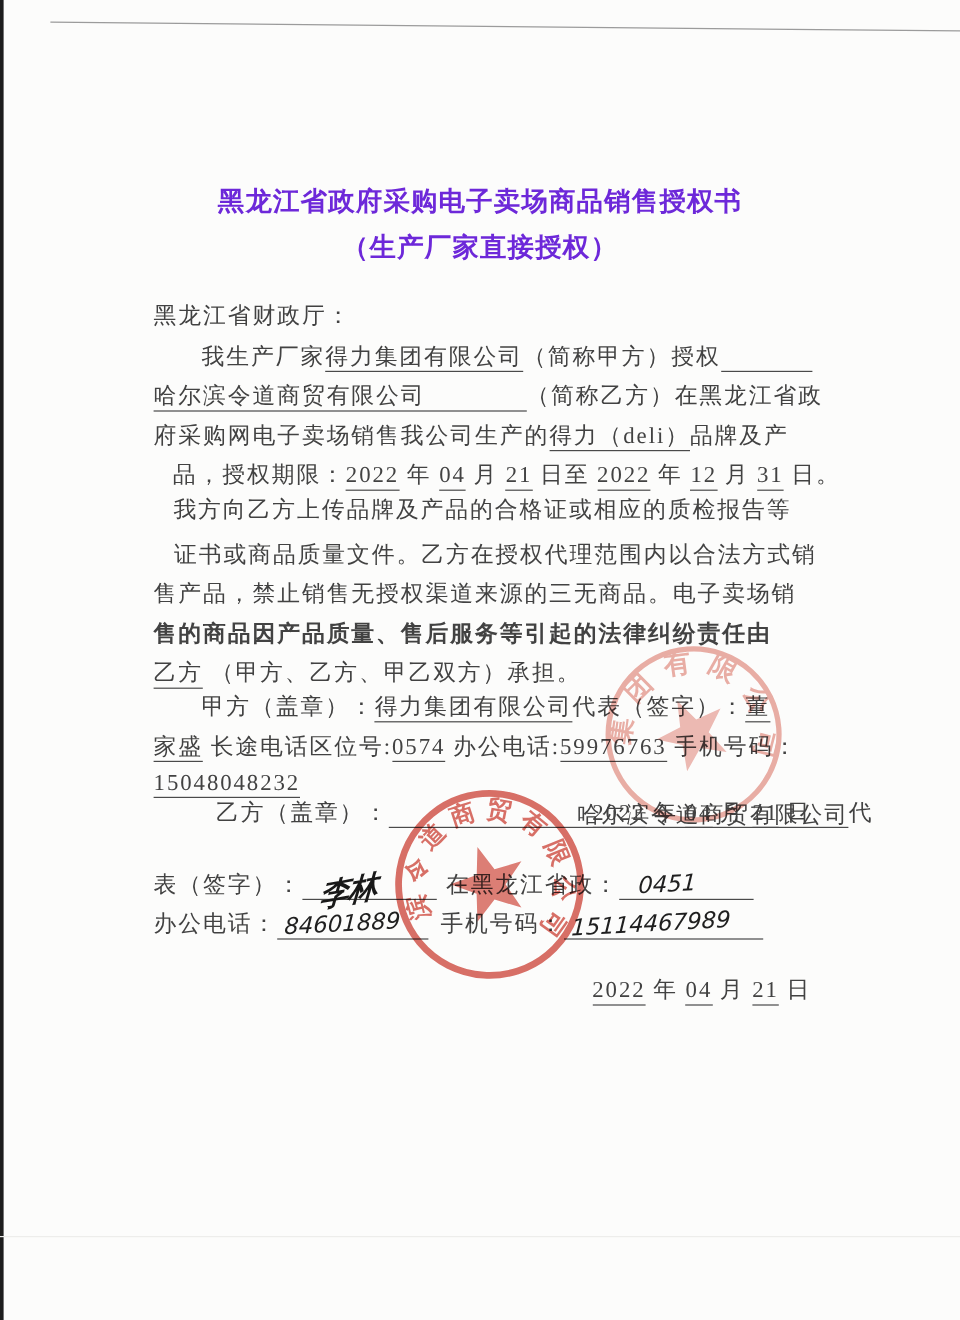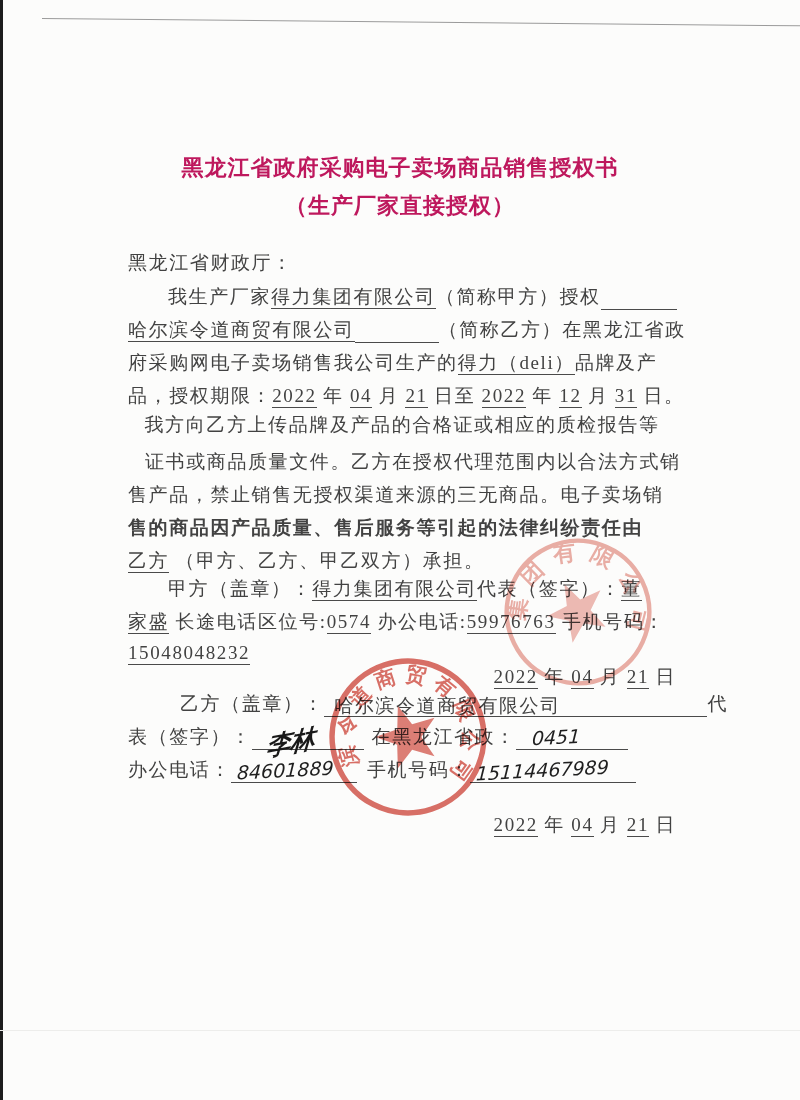--- a/index.html
+++ b/index.html
@@ -9,21 +9,21 @@
     background:#fcfcfb;
     overflow:hidden;
     font-family:"Liberation Serif","DejaVu Serif",serif;
     color:#434343;
   }
   
   .edge-strip{position:absolute;left:0;top:0;width:3px;height:100%;background:#1d1d1d;}
   .top-scanline{position:absolute;left:42px;top:18px;width:760px;height:1px;background:#9b9b9b;transform:rotate(0.55deg);transform-origin:left center;}
   .bottom-scanline{position:absolute;left:0;top:1030px;width:100%;height:1px;background:#ededeb;}
   
-  .title{position:absolute;left:0;width:800px;text-align:center;font-weight:bold;color:#be185d;font-size:22px;letter-spacing:1px;white-space:nowrap;}
+  .title{position:absolute;left:0;width:800px;text-align:center;font-weight:bold;color:#6d28d9;font-size:22px;letter-spacing:1px;white-space:nowrap;}
   .t1{top:153px;}
   .t2{top:191px;}
   .line{position:absolute;left:128px;width:548px;font-size:19px;letter-spacing:1.6px;white-space:nowrap;color:#424242;}
   .flexline{display:flex;align-items:flex-end;}
   .ind2{text-indent:40px;}
   .ind2b{padding-left:52px;}
   .u{border-bottom:1px solid #4a4a4a;padding-bottom:1px;}
   .blank{display:inline-block;border-bottom:1px solid #4a4a4a;height:1.15em;vertical-align:bottom;}
   .fill{flex:1;border-bottom:1px solid #4a4a4a;height:1.2em;}
   .right{text-align:right;padding-right:36px;}
@@ -49,37 +49,37 @@
   <div class="title t2">（生产厂家直接授权）</div>
 
   <div class="line" style="top:250px;">黑龙江省财政厅：</div>
 
   <div class="line ind2" style="top:284px;"><span>我生产厂家</span><span class="u">得力集团有限公司</span><span>（简称甲方）授权</span><span class="blank" style="width:76px;"></span></div>
 
   <div class="line" style="top:317px;"><span class="u">哈尔滨令道商贸有限公司</span><span class="blank" style="width:84px;"></span><span>（简称乙方）在黑龙江省政</span></div>
 
   <div class="line" style="top:350px;"><span>府采购网电子卖场销售我公司生产的</span><span class="u">得力（deli）</span><span>品牌及产</span></div>
 
-  <div class="line" style="top:383px;"><span>品，授权期限：</span><span class="u">2022</span> <span>年</span> <span class="u">04</span> <span>月</span> <span class="u">21</span> <span>日至</span> <span class="u">2022</span> <span>年</span> <span class="u">12</span> <span>月</span> <span class="u">31</span> <span>日。</span></div>
+  <div class="line" style="top:383px;margin-left:16px;"><span>品，授权期限：</span><span class="u">2022</span> <span>年</span> <span class="u">04</span> <span>月</span> <span class="u">21</span> <span>日至</span> <span class="u">2022</span> <span>年</span> <span class="u">12</span> <span>月</span> <span class="u">31</span> <span>日。</span></div>
 
   <div class="line" style="top:412px;text-align:center;">我方向乙方上传品牌及产品的合格证或相应的质检报告等</div>
   <div class="line" style="top:449px;margin-left:17px;">证书或商品质量文件。乙方在授权代理范围内以合法方式销</div>
   <div class="line" style="top:482px;">售产品，禁止销售无授权渠道来源的三无商品。电子卖场销</div>
   <div class="line" style="top:515px;font-weight:bold;">售的商品因产品质量、售后服务等引起的法律纠纷责任由</div>
   <div class="line ind2" style="top:576px;"><span>甲方（盖章）：</span><span class="u">得力集团有限公司</span><span>代表（签字）：</span><span class="u">董</span></div>
 
   <div class="line" style="top:548px;"><span class="u">乙方</span><span> （甲方、乙方、甲乙双方）承担。</span></div>
 
   <div class="line" style="top:609px;"><span class="u">家盛</span> <span>长途电话区位号:</span><span class="u">0574</span> <span>办公电话:</span><span class="u">59976763</span> <span>手机号码：</span></div>
 
   <div class="line" style="top:642px;"><span class="u">15048048232</span></div>
 
   <div class="line right" style="top:664px;"><span class="u">2022</span> <span>年</span> <span class="u">04</span> <span>月</span> <span class="u">21</span> <span>日</span></div>
 
-  <div class="line flexline ind2b" style="top:691px;">
+  <div class="line flexline ind2b" style="top:664px;text-align:right;">
       <span>乙方（盖章）：</span>
       <span class="fill" style="padding-left:10px;"><span>哈尔滨令道商贸有限公司</span></span>
       <span>代</span>
     </div>
 
   <div class="line flexline" style="top:724px;">
       <span>表（签字）：</span>
       <span class="fill" style="max-width:112px;"><span class="sig">李林</span></span>
       <span style="margin-left:8px;">在黑龙江省政：</span>
       <span class="fill" style="max-width:96px;padding-left:16px;"><span class="hw">0451</span></span>

